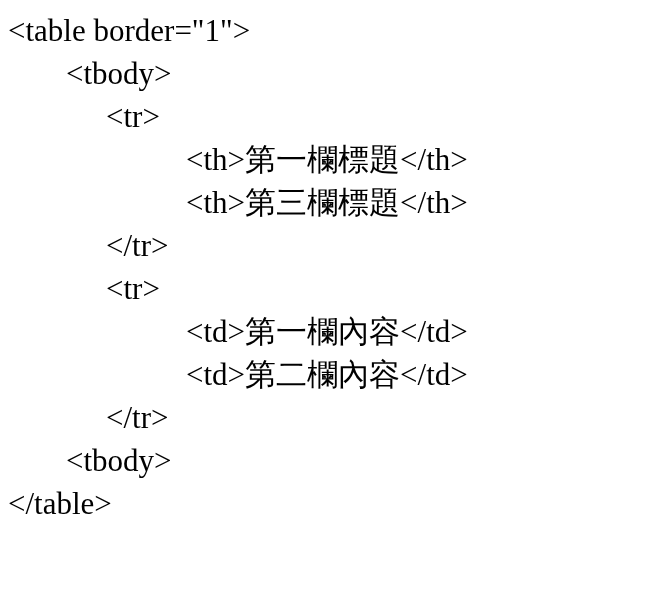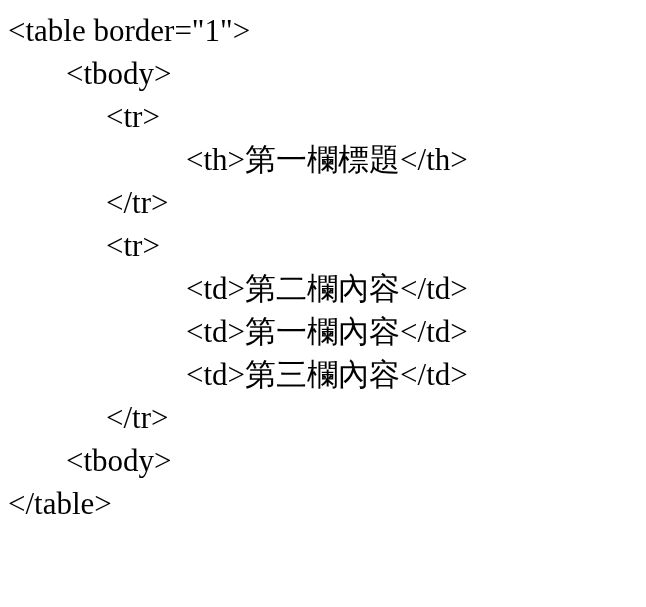--- a/index.html
+++ b/index.html
@@ -30,21 +30,21 @@
   .indent-3 { padding-left: 178px; }
 </style>
 </head>
 <body>
 
 <div class="code-block">
     <div class="code-line indent-0">&lt;table border="1"&gt;</div>
     <div class="code-line indent-1">&lt;tbody&gt;</div>
     <div class="code-line indent-2">&lt;tr&gt;</div>
     <div class="code-line indent-3">&lt;th&gt;第一欄標題&lt;/th&gt;</div>
+    <div class="code-line indent-3">&lt;th&gt;第三欄標題&lt;/th&gt;</div>
     <div class="code-line indent-2">&lt;/tr&gt;</div>
     <div class="code-line indent-2">&lt;tr&gt;</div>
+    <div class="code-line indent-3">&lt;td&gt;第一欄內容&lt;/td&gt;</div>
     <div class="code-line indent-3">&lt;td&gt;第二欄內容&lt;/td&gt;</div>
-    <div class="code-line indent-3">&lt;td&gt;第一欄內容&lt;/td&gt;</div>
-    <div class="code-line indent-3">&lt;td&gt;第三欄內容&lt;/td&gt;</div>
     <div class="code-line indent-2">&lt;/tr&gt;</div>
     <div class="code-line indent-1">&lt;tbody&gt;</div>
     <div class="code-line indent-0">&lt;/table&gt;</div>
   </div>
 
 </body></html>

